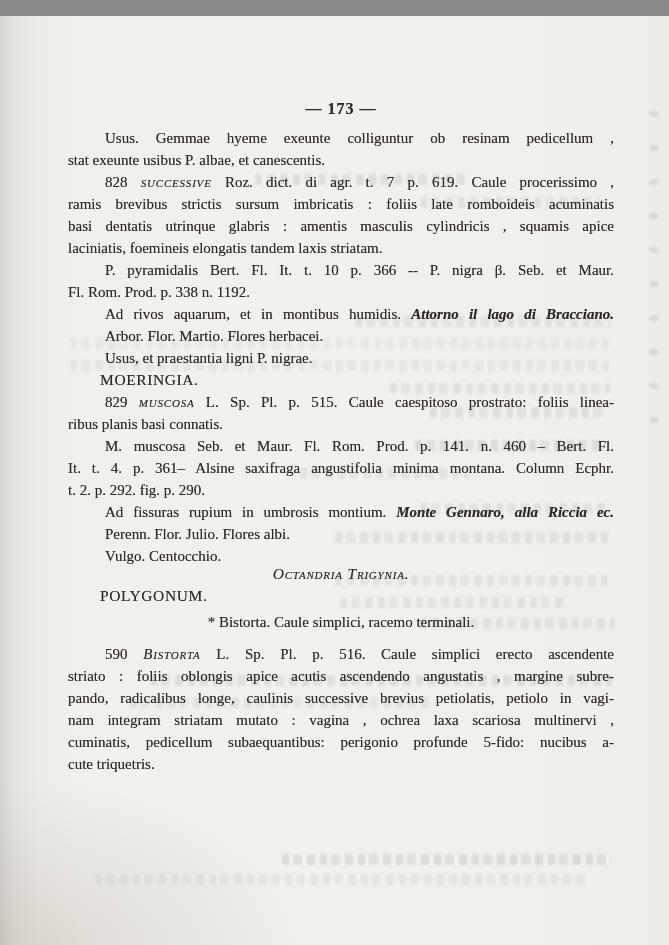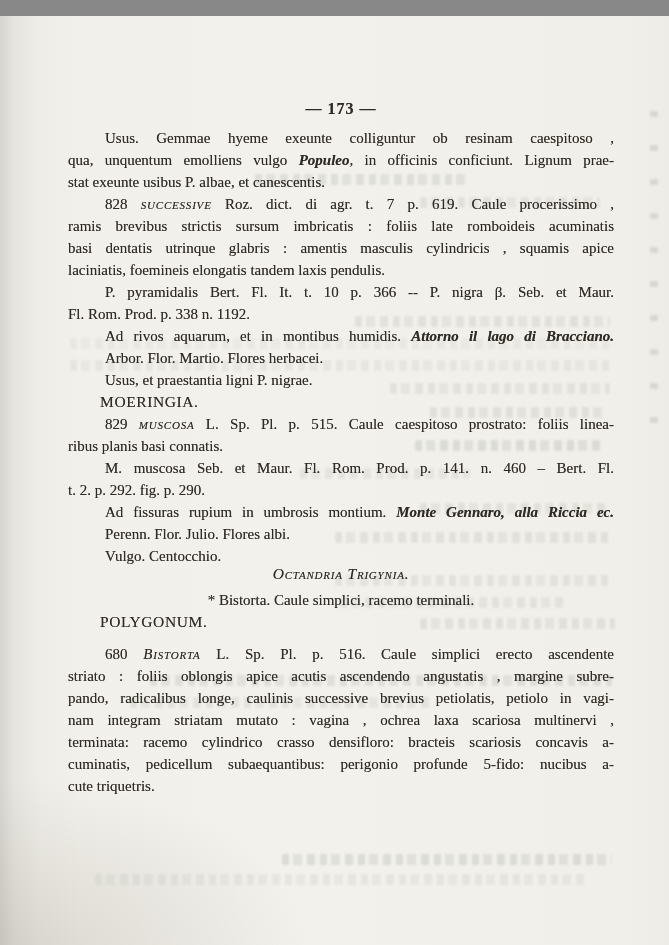--- a/index.html
+++ b/index.html
@@ -73,54 +73,53 @@
   <div class="ghost" style="left:420px;top:602px;width:195px;opacity:.38"></div>
   <div class="ghost" style="left:150px;top:659px;width:462px;opacity:.45"></div>
   <div class="ghost" style="left:130px;top:681px;width:300px;opacity:.34"></div>
   <div class="ghost" style="left:282px;top:838px;width:330px;opacity:.50"></div>
   <div class="ghost" style="left:95px;top:858px;width:490px;opacity:.28"></div>
   <div class="edge-marks"></div>
 
   <div class="textcol">
     <div class="ln center pagenum"><span>— 173 —</span></div>
 
-    <div class="ln indent"><span>Usus. Gemmae hyeme exeunte colliguntur ob resinam caespitoso ,</span></div>
-    <div class="ln"><span>qua, unquentum emolliens vulgo </span><span class="s-bi">Populeo</span><span>, in officinis conficiunt. Lignum prae-</span></div>
+    <div class="ln indent"><span>Usus. Gemmae hyeme exeunte colliguntur ob resinam pedicellum ,</span></div>
     <div class="ln last"><span>stat exeunte usibus P. albae, et canescentis.</span></div>
 
     <div class="ln indent"><span>828 </span><span class="s-sci">successive</span><span> </span><span class="s-i">Roz. dict. di agr. t.</span><span> 7 </span><span class="s-i">p.</span><span> 619. Caule procerissimo ,</span></div>
     <div class="ln"><span>ramis brevibus strictis sursum imbricatis : foliis late romboideis acuminatis</span></div>
     <div class="ln"><span>basi dentatis utrinque glabris : amentis masculis cylindricis , squamis apice</span></div>
-    <div class="ln last"><span>laciniatis, foemineis elongatis tandem laxis pendulis.</span></div>
+    <div class="ln last"><span>laciniatis, foemineis elongatis tandem laxis striatam.</span></div>
 
     <div class="ln indent"><span>P. pyramidalis </span><span class="s-i">Bert. Fl. It. t.</span><span> 10 </span><span class="s-i">p.</span><span> 366 -- P. nigra </span><span class="s-i">β.</span><span> </span><span class="s-i">Seb. et Maur.</span></div>
     <div class="ln last"><span class="s-i">Fl. Rom. Prod. p.</span><span> 338 </span><span class="s-i">n.</span><span> 1192.</span></div>
 
     <div class="ln indent"><span>Ad rivos aquarum, et in montibus humidis. </span><span class="s-bi">Attorno il lago di Bracciano.</span></div>
     <div class="ln indent last"><span>Arbor. Flor. Martio. Flores herbacei.</span></div>
     <div class="ln indent last"><span>Usus, et praestantia ligni P. nigrae.</span></div>
 
 
     <div class="ln genus last"><span>MOERINGIA.</span></div>
     <div class="ln indent"><span>829 </span><span class="s-sci">muscosa</span><span> L. </span><span class="s-i">Sp. Pl. p.</span><span> 515. Caule caespitoso prostrato: foliis linea-</span></div>
     <div class="ln last"><span>ribus planis basi connatis.</span></div>
 
     <div class="ln indent"><span>M. muscosa </span><span class="s-i">Seb. et Maur. Fl. Rom. Prod. p.</span><span> 141. </span><span class="s-i">n.</span><span> 460 – </span><span class="s-i">Bert. Fl.</span></div>
+    <div class="ln"><span class="s-i">It. t.</span><span> 4. </span><span class="s-i">p.</span><span> 361– Alsine saxifraga angustifolia minima montana. </span><span class="s-i">Column Ecphr.</span></div>
     <div class="ln last"><span class="s-i">t.</span><span> 2. </span><span class="s-i">p.</span><span> 292. </span><span class="s-i">fig. p.</span><span> 290.</span></div>
 
     <div class="ln indent"><span>Ad fissuras rupium in umbrosis montium. </span><span class="s-bi">Monte Gennaro, alla Riccia ec.</span></div>
     <div class="ln indent last"><span>Perenn. Flor. Julio. Flores albi.</span></div>
     <div class="ln indent last"><span>Vulgo. </span><span class="s-i">Centocchio.</span></div>
 
     <div class="ln center heading-sc h2sp"><span class="s-sci">Octandria Trigynia.</span></div>
+    <div class="ln genus last"><span>POLYGONUM.</span></div>
+
     <div class="ln center sp-bistorta"><span>* </span><span class="s-i">Bistorta.</span><span> Caule simplici, racemo terminali.</span></div>
 
-    <div class="ln genus last"><span>POLYGONUM.</span></div>
-
-    <div class="ln indent sp-830"><span>680 </span><span class="s-sci">Bistorta</span><span> L. </span><span class="s-i">Sp. Pl. p.</span><span> 516. Caule simplici erecto ascendente</span></div>
+    <div class="ln indent sp-830"><span>590 </span><span class="s-sci">Bistorta</span><span> L. </span><span class="s-i">Sp. Pl. p.</span><span> 516. Caule simplici erecto ascendente</span></div>
     <div class="ln"><span>striato : foliis oblongis apice acutis ascendendo angustatis , margine subre-</span></div>
     <div class="ln"><span>pando, radicalibus longe, caulinis successive brevius petiolatis, petiolo in vagi-</span></div>
     <div class="ln"><span>nam integram striatam mutato : vagina , ochrea laxa scariosa multinervi ,</span></div>
-    <div class="ln"><span>terminata: racemo cylindrico crasso densifloro: bracteis scariosis concavis a-</span></div>
     <div class="ln"><span>cuminatis, pedicellum subaequantibus: perigonio profunde 5-fido: nucibus a-</span></div>
     <div class="ln last"><span>cute triquetris.</span></div>
   </div>
 </div>
 
 </body></html>

